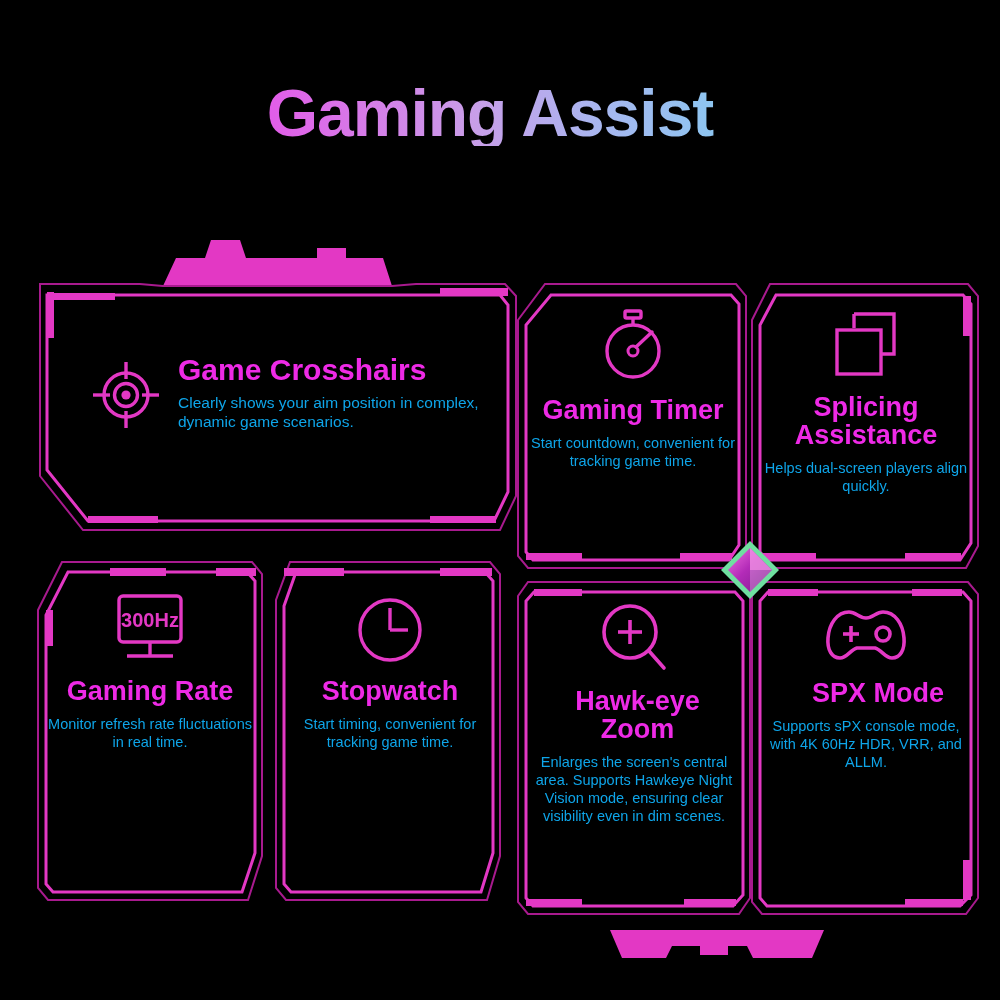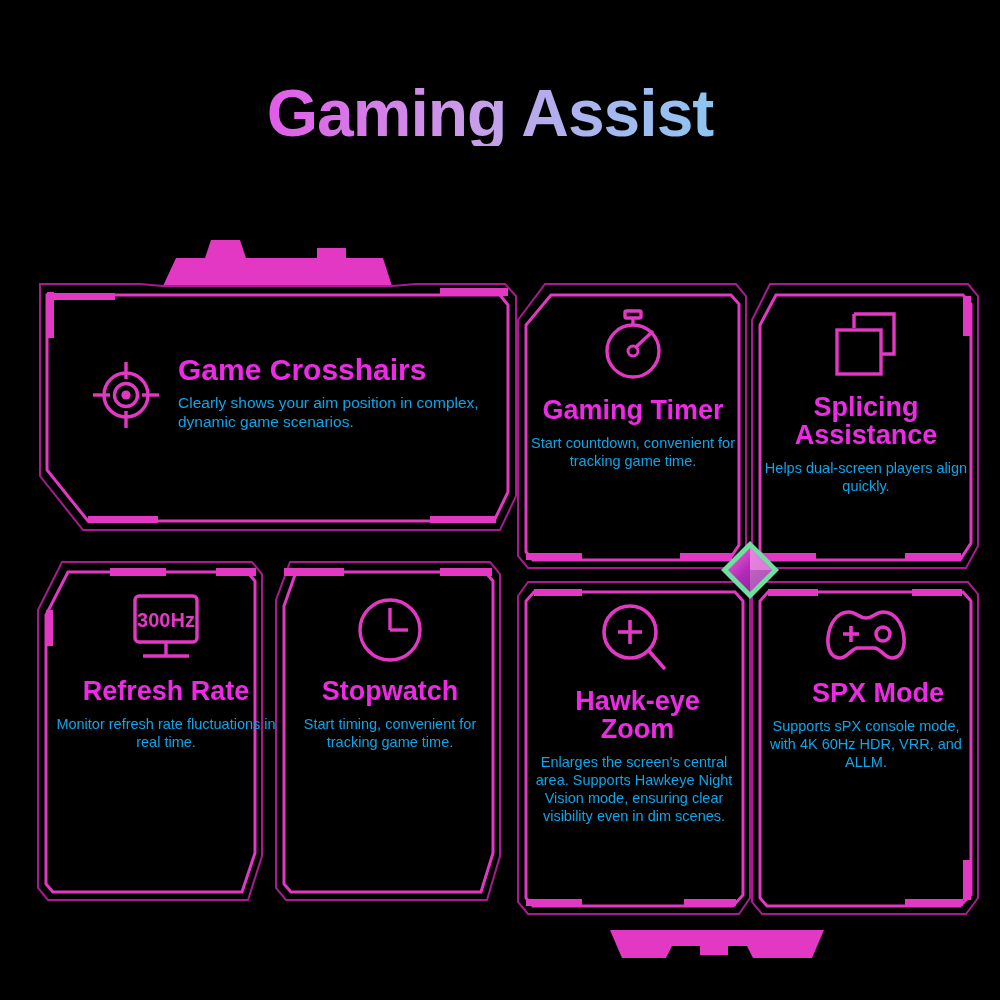--- a/index.html
+++ b/index.html
@@ -169,28 +169,28 @@
   <div class="card col center" style="left:762px;top:308px;width:208px;">
     <svg class="icon-c" width="84" height="74" viewBox="0 0 84 74">
       <path d="M30,6 L70,6 L70,46 L56,46" fill="none" stroke="#e338c4" stroke-width="3.4" stroke-linejoin="miter"></path>
       <path d="M30,6 L30,20" fill="none" stroke="#e338c4" stroke-width="3.4"></path>
       <rect x="13" y="22" width="44" height="44" fill="none" stroke="#e338c4" stroke-width="3.4"></rect>
     </svg>
     <div class="h" style="margin-top:12px;">Splicing Assistance</div>
     <div class="p">Helps dual-screen players align quickly.</div>
   </div>
 
-  <div class="card col center" style="left:48px;top:592px;width:236px;">
+  <div class="card col center" style="left:48px;top:592px;width:204px;">
     <svg class="icon-c" width="86" height="76" viewBox="0 0 86 76">
       <rect x="12" y="4" width="62" height="46" rx="4" fill="none" stroke="#e338c4" stroke-width="3.4"></rect>
       <line x1="43" y1="50" x2="43" y2="64" stroke="#e338c4" stroke-width="3.4"></line>
       <line x1="20" y1="64" x2="66" y2="64" stroke="#e338c4" stroke-width="3.4"></line>
       <text x="43" y="35" text-anchor="middle" font-family="Liberation Sans, sans-serif" font-size="20" font-weight="bold" fill="#e338c4">300Hz</text>
     </svg>
-    <div class="h" style="margin-top:10px;">Refresh Rate</div>
+    <div class="h" style="margin-top:10px;">Gaming Rate</div>
     <div class="p">Monitor refresh rate fluctuations in real time.</div>
   </div>
 
   <div class="card col center" style="left:288px;top:592px;width:204px;">
     <svg class="icon-c" width="78" height="76" viewBox="0 0 78 76">
       <circle cx="39" cy="38" r="30" fill="none" stroke="#e338c4" stroke-width="3.4"></circle>
       <line x1="39" y1="16" x2="39" y2="38" stroke="#e338c4" stroke-width="3.4"></line>
       <line x1="39" y1="38" x2="57" y2="38" stroke="#e338c4" stroke-width="3.4"></line>
     </svg>
     <div class="h" style="margin-top:10px;">Stopwatch</div>

